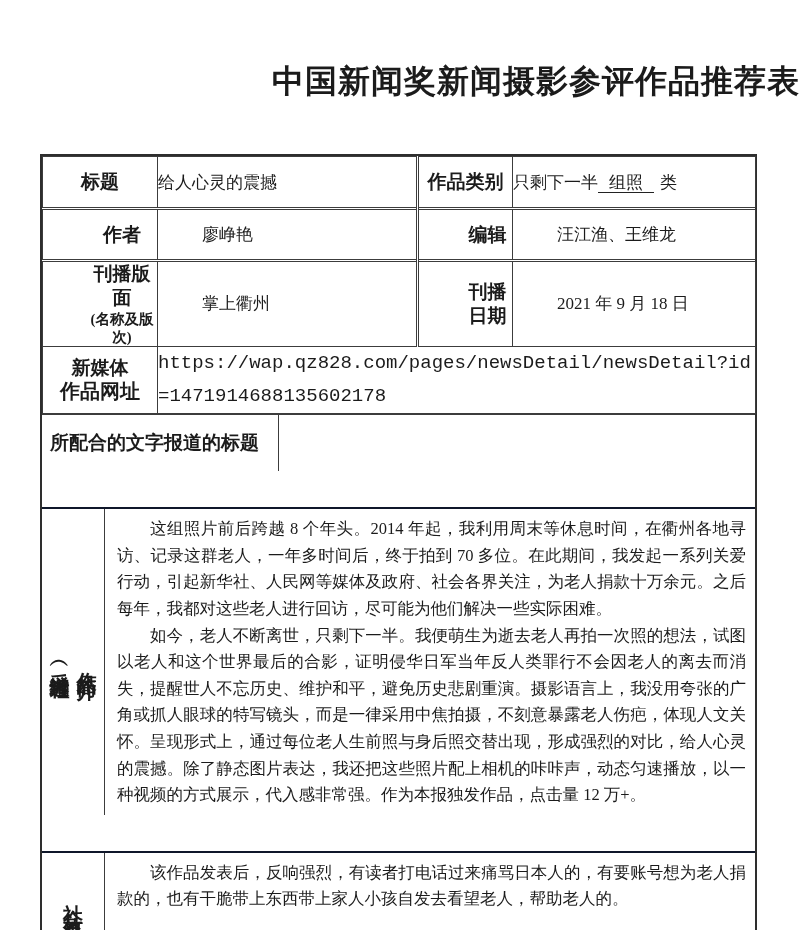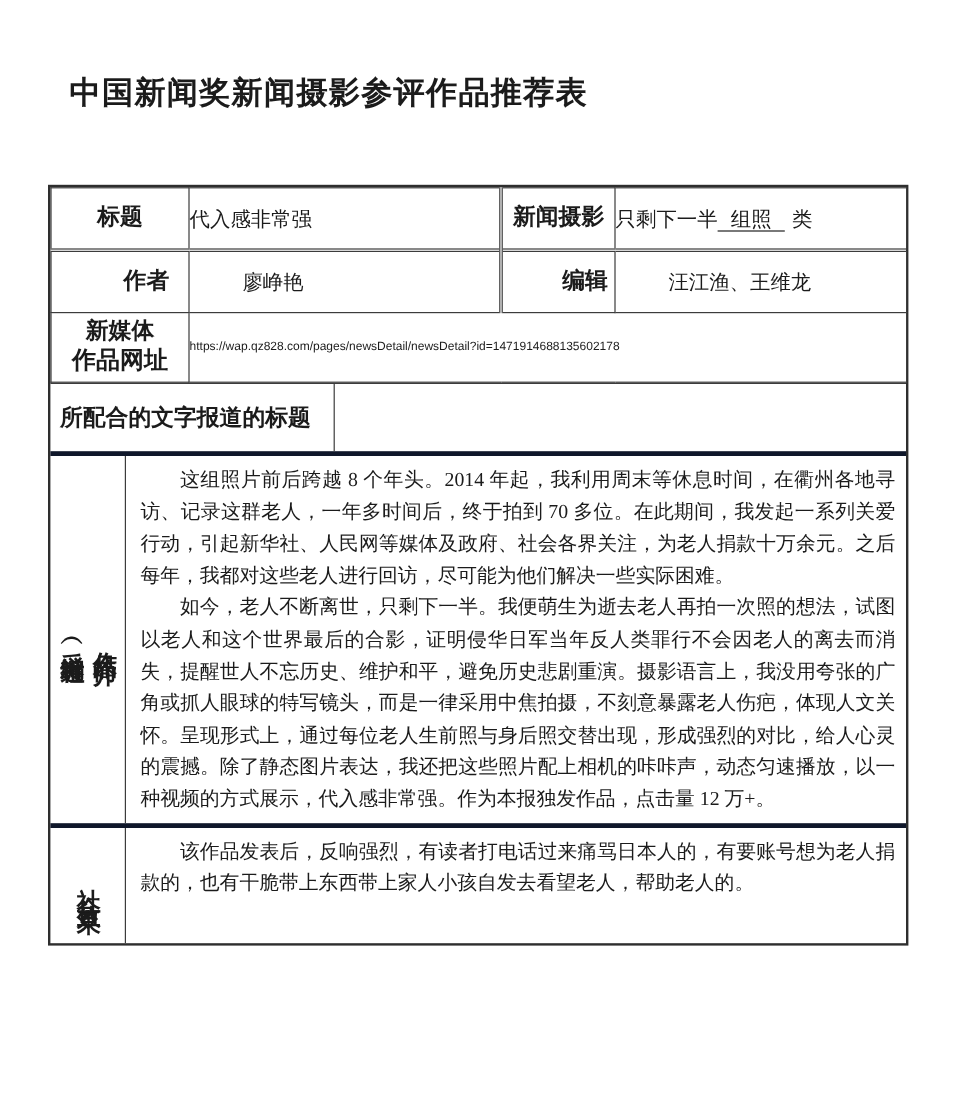--- a/index.html
+++ b/index.html
@@ -8,22 +8,22 @@
     background:#ffffff;
     font-family:"Liberation Serif","DejaVu Serif",serif;
     color:#1b1b1b;
     -webkit-font-smoothing:antialiased;
   }
   .page{ width:800px; height:930px; position:relative; overflow:hidden; }
 
   .doc-title{
     margin-top:60px;
     padding-left:58px;            
-    text-align:left;
-    font-size:26px;
+    text-align:right;
+    font-size:32px;
     font-weight:bold;
     letter-spacing:1px;
     white-space:nowrap;
   }
 
   .form{
     position:absolute;
     left:40px; top:154px;
     width:717px;
     border:2px solid #2e2e2e;
@@ -52,22 +52,22 @@
   td.lbl .sub{ font-size:14.5px; font-weight:bold; display:block; }
   td.lbl2{ border-left:3px double #3c3c3c !important; }
   td.val{
     font-size:17px;
     padding:2px 8px 2px 13px;
     text-align:left;
   }
   .u-line{ border-bottom:1.5px solid #222; padding:0 11px; }
   .cat-suffix{ margin-left:6px; }
   td.url-val{
-    font-family:Liberation Sans, sans-serif;
-    font-size:10px;
+    font-family:Liberation Mono, monospace;
+    font-size:19px;
     line-height:1.75;
     word-break:break-all;
     padding:4px 10px 4px 13px;
   }
 
   .row6{
     display:flex;
     border-top:1px solid #3c3c3c;
     height:56px;
     align-items:stretch;
@@ -80,22 +80,23 @@
     display:flex; align-items:center;
     padding-left:8px;
     font-weight:bold;
     font-size:19px;
     white-space:nowrap;
   }
   .row6-value{ flex:1; }
 
   .rowBig{
     display:flex;
-    border-top:4px solid #0f172a;
+    border-top:2px solid #0f172a;
     align-items:stretch;
+    margin-top:36px;
   }
   .vlabel-cell{
     width:63px;
     box-sizing:border-box;
     border-right:1px solid #3c3c3c;
     display:flex;
     align-items:center;
     justify-content:center;
   }
   .vcols{ display:flex; flex-direction:row; align-items:center; }
@@ -134,29 +135,35 @@
     <table class="grid">
       <colgroup>
         <col style="width:115px">
           <col style="width:260px">
           <col style="width:95px">
           <col style="width:243px">
       </colgroup>
       <tbody>
           <tr style="height:52px">
         <td class="lbl">标题</td>
-        <td class="val">代入感非常强</td>
-        <td class="lbl lbl2">新闻摄影</td>
+        <td class="val">给人心灵的震撼</td>
+        <td class="lbl lbl2">作品类别</td>
         <td class="val"><span>只剩下一半</span><span class="u-line">组照</span><span class="cat-suffix">类</span></td>
       </tr>
       <tr class="dbl-top" style="height:52px">
         <td class="lbl">作者</td>
         <td class="val">廖峥艳</td>
         <td class="lbl lbl2">编辑</td>
         <td class="val">汪江渔、王维龙</td>
+      </tr>
+      <tr class="dbl-top" style="height:58px">
+        <td class="lbl"><span>刊播版面</span><span class="sub">(名称及版次)</span></td>
+        <td class="val">掌上衢州</td>
+        <td class="lbl lbl2">刊播日期</td>
+        <td class="val">2021 年 9 月  18  日</td>
       </tr>
       <tr style="height:58px">
         <td class="lbl"><span>新媒体</span><span class="sub" style="font-size:20px">作品网址</span></td>
         <td class="val url-val" colspan="3">https://wap.qz828.com/pages/newsDetail/newsDetail?id=1471914688135602178</td>
       </tr>
     </tbody>
       </table>
 
     <div class="row6">
       <div class="row6-label">所配合的文字报道的标题</div>

